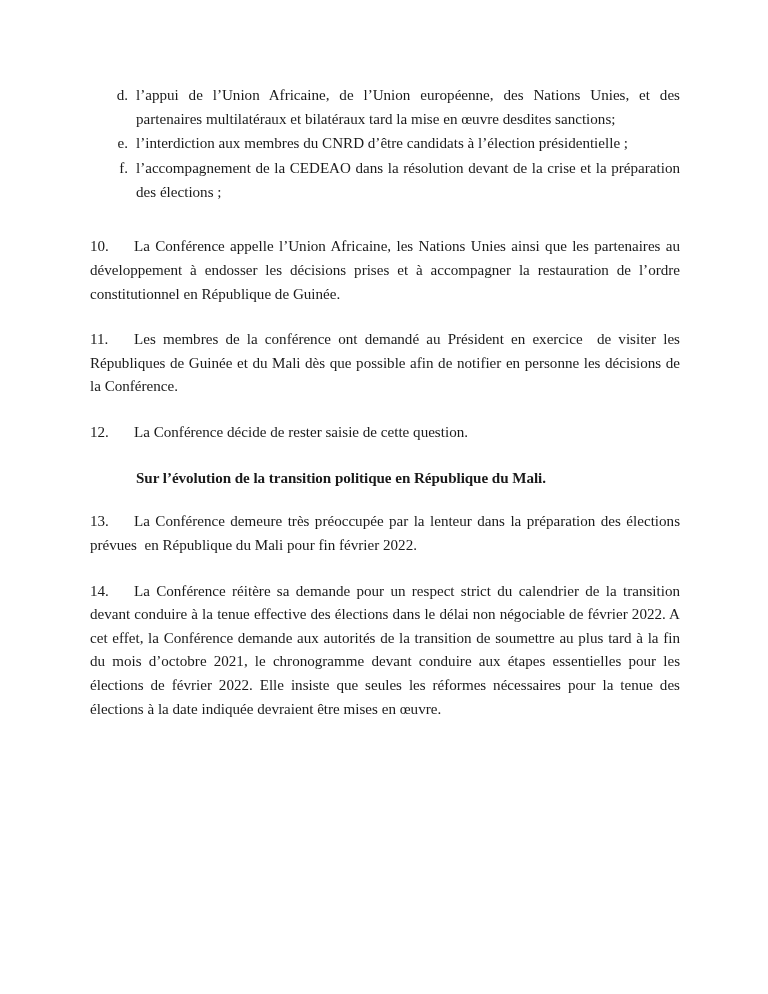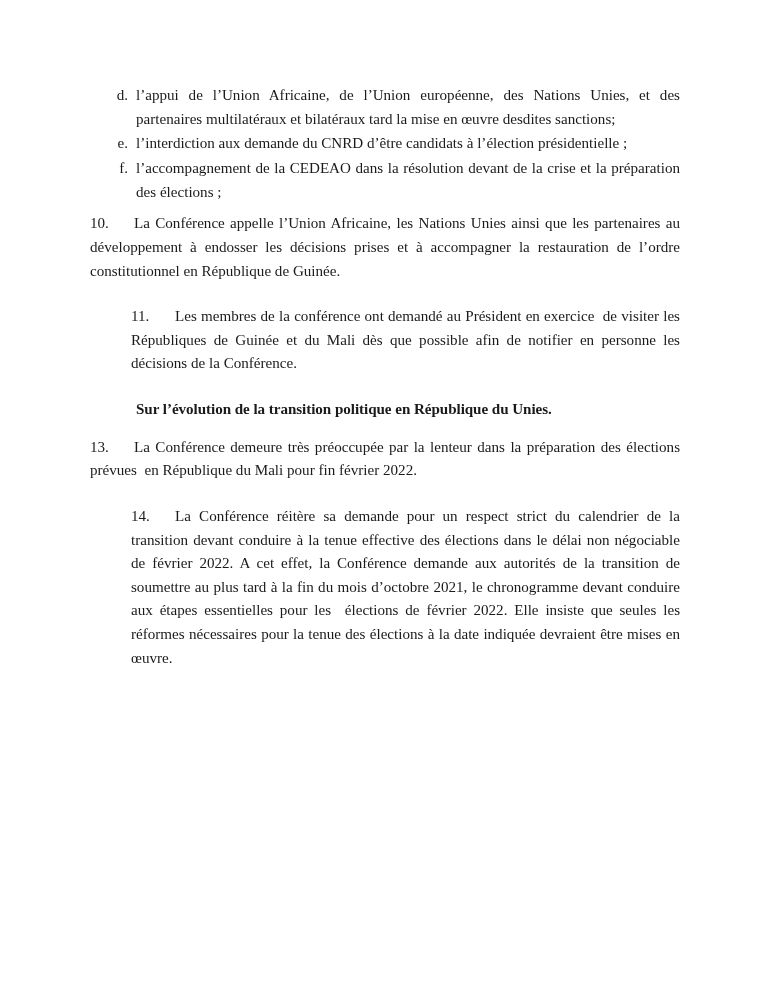--- a/index.html
+++ b/index.html
@@ -60,23 +60,23 @@
 
   
   .para {
     text-align: justify;
     text-justify: inter-word;
     font-size: 15.1px;
     line-height: 1.565;
     margin: 0;
     white-space: pre-wrap;
   }
-  .para-gap-lg { margin-top: 8px; }
-  .para-gap-md { margin-top: 22px; margin-left: 41px; }
-  .para-gap-sm { margin-top: 14px; }
+  .para-gap-lg { margin-top: 31px; }
+  .para-gap-md { margin-top: 22px; }
+  .para-gap-sm { margin-top: 20px; }
 
   .num {
     display: inline-block;
     min-width: 44px;
   }
 
   
   .section-heading {
     font-size: 15.1px;
     font-weight: bold;
@@ -102,34 +102,35 @@
 
   <div class="content">
 
     <ul class="letter-list">
       <li class="letter-item">
         <span class="marker">d.</span>
         <span class="itext">l’appui de l’Union Africaine, de l’Union européenne, des Nations Unies, et des partenaires multilatéraux et bilatéraux tard la mise en œuvre desdites sanctions;</span>
       </li>
       <li class="letter-item">
         <span class="marker">e.</span>
-        <span class="itext">l’interdiction aux demande du CNRD d’être candidats à l’élection présidentielle ;</span>
+        <span class="itext">l’interdiction aux membres du CNRD d’être candidats à l’élection présidentielle ;</span>
       </li>
       <li class="letter-item">
         <span class="marker">f.</span>
         <span class="itext">l’accompagnement de la CEDEAO dans la résolution devant de la crise et la préparation des élections ;</span>
       </li>
     </ul>
 
     <p class="para para-gap-lg"><span class="num">10.</span><span>La Conférence appelle l’Union Africaine, les Nations Unies ainsi que les partenaires au développement à endosser les décisions prises et à accompagner la restauration de l’ordre constitutionnel en République de Guinée.</span></p>
 
     <p class="para para-gap-md"><span class="num">11.</span><span>Les membres de la conférence ont demandé au Président en exercice  de visiter les Républiques de Guinée et du Mali dès que possible afin de notifier en personne les décisions de la Conférence.</span></p>
 
+    <p class="para para-gap-md"><span class="num">12.</span><span>La Conférence décide de rester saisie de cette question.</span></p>
 
-    <p class="section-heading">Sur l’évolution de la transition politique en République du Unies.</p>
+    <p class="section-heading">Sur l’évolution de la transition politique en République du Mali.</p>
 
     <p class="para para-gap-sm"><span class="num">13.</span><span>La Conférence demeure très préoccupée par la lenteur dans la préparation des élections prévues  en République du Mali pour fin février 2022.</span></p>
 
     <p class="para para-gap-md"><span class="num">14.</span><span>La Conférence réitère sa demande pour un respect strict du calendrier de la transition devant conduire à la tenue effective des élections dans le délai non négociable de février 2022. A cet effet, la Conférence demande aux autorités de la transition de soumettre au plus tard à la fin du mois d’octobre 2021, le chronogramme devant conduire aux étapes essentielles pour les  élections de février 2022. Elle insiste que seules les réformes nécessaires pour la tenue des élections à la date indiquée devraient être mises en œuvre.</span></p>
 
 
   </div>
 
   <div class="footer">
     

